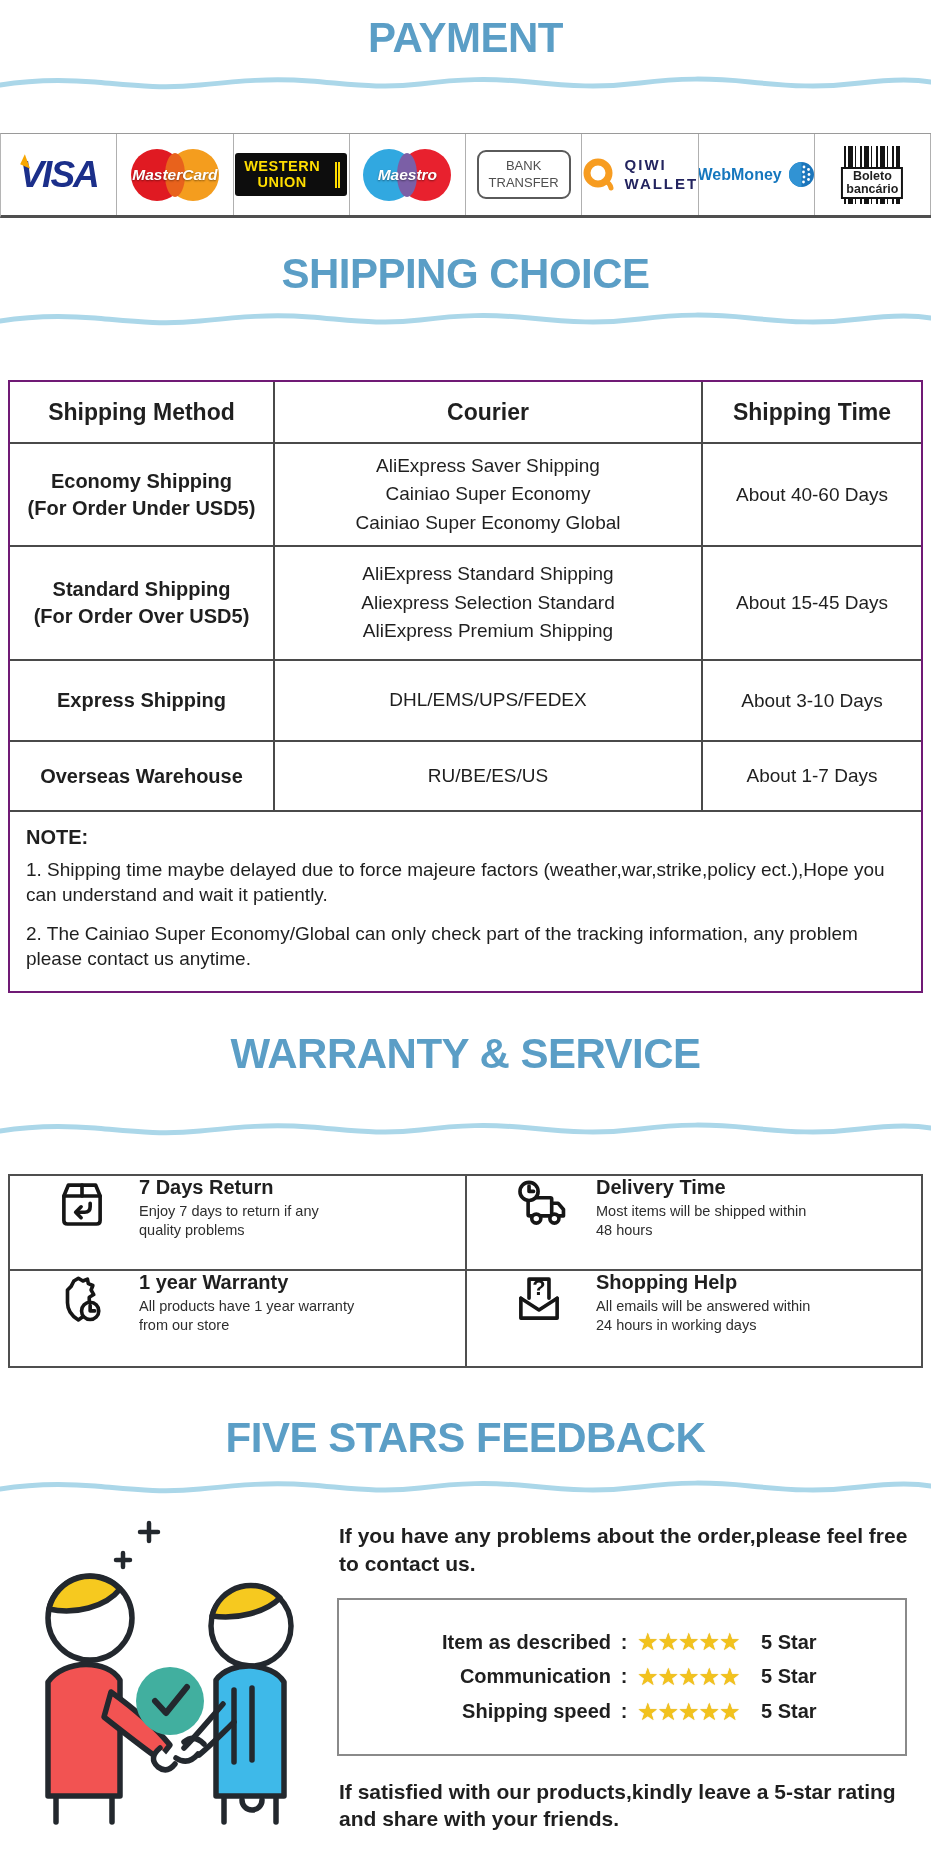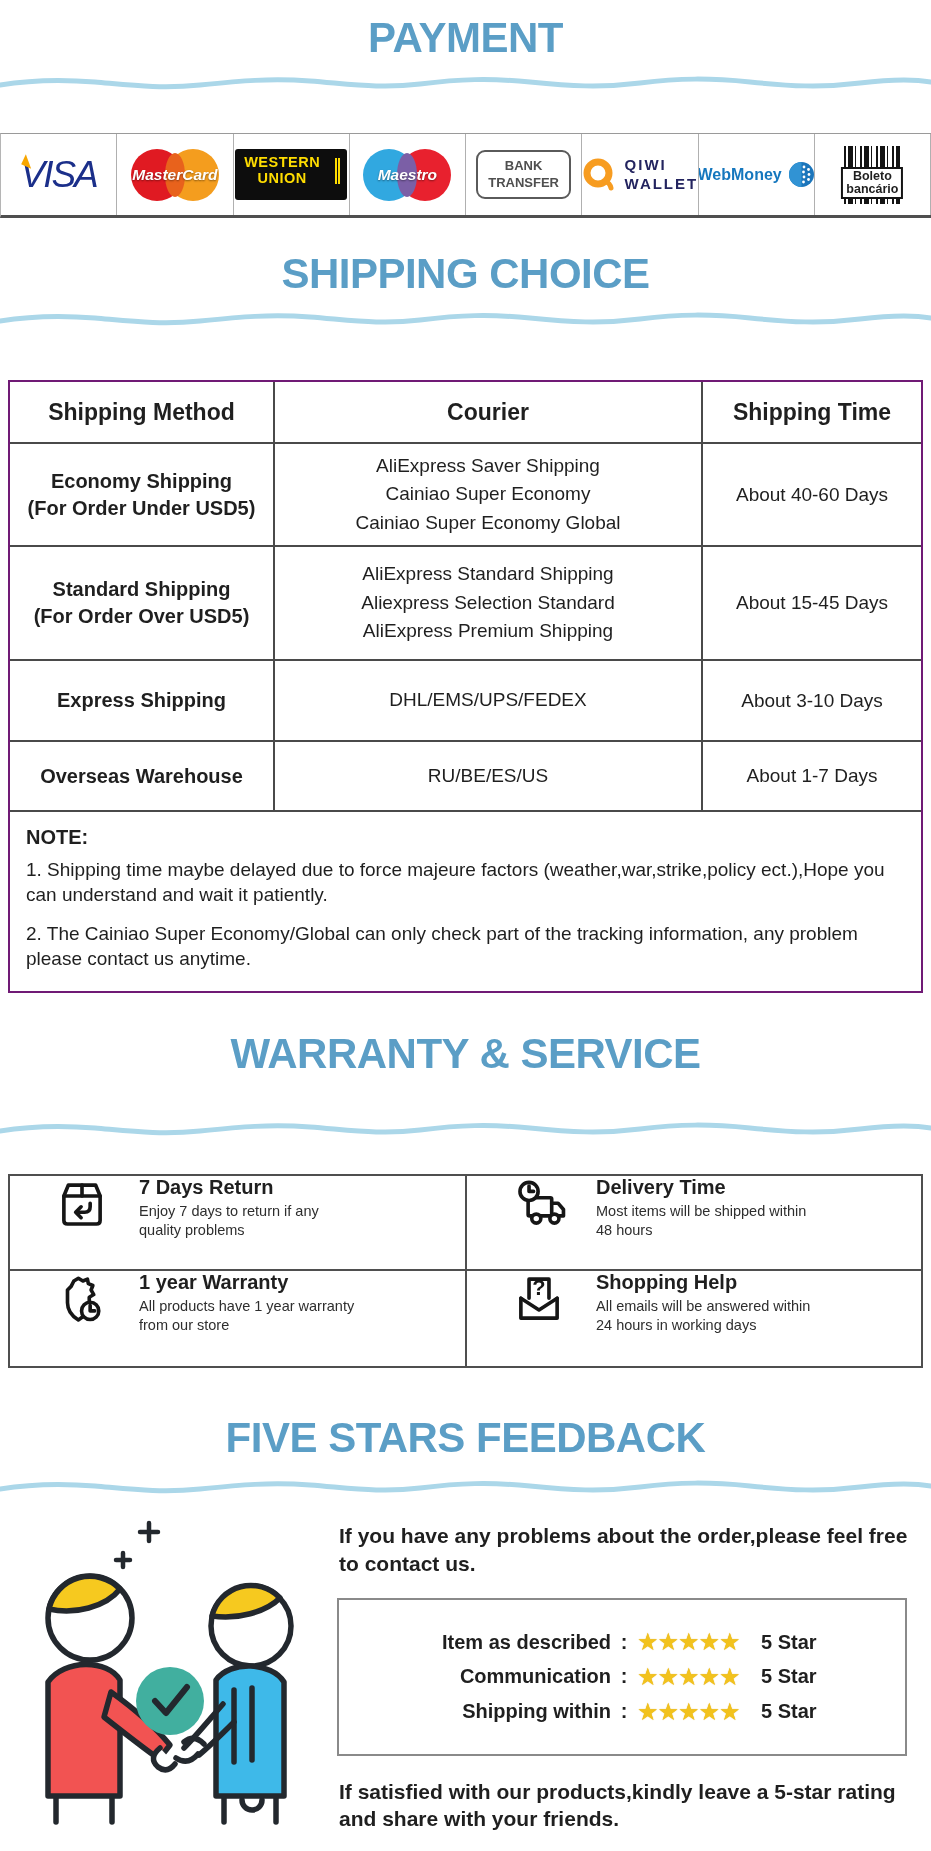--- a/index.html
+++ b/index.html
@@ -13,42 +13,42 @@
   .wave { position:absolute; left:0; width:931px; height:22px; }
 
   
   .pay-strip { position:absolute; top:133px; left:0; width:931px; height:85px;
                display:flex; border-top:1.5px solid #9a9a9a; border-bottom:3px solid #4f4f4f;
                border-left:1px solid #b5b5b5; background:#fff; }
   .pay-cell { flex:1; display:flex; align-items:center; justify-content:center;
               border-right:1.5px solid #b0b0b0; overflow:hidden; }
   
   .visa-wrap { position:relative; }
-  .visa-text { font-size:37px; font-weight:400; font-style:italic; color:#1b2f8a; letter-spacing:-2px; }
+  .visa-text { font-size:37px; font-weight:700; font-style:italic; color:#1b2f8a; letter-spacing:-2px; }
   .visa-flame { position:absolute; left:3px; top:2px; width:0; height:0;
                 border-left:11px solid transparent; border-bottom:11px solid #f7a600; transform:rotate(115deg); }
   
   .cc { position:relative; width:88px; height:54px; }
   .cc-circle { position:absolute; top:1px; width:52px; height:52px; border-radius:50%; }
   .mc-red { left:0; background:#e01a22; } .mc-orange { right:0; background:#f49d1e; }
   .mc-ov { position:absolute; left:34px; top:5px; width:20px; height:44px; border-radius:50%; background:#e8621c; }
   .ma-blue { left:0; background:#31a8e0; } .ma-red { right:0; background:#e8212e; }
   .ma-ov { position:absolute; left:34px; top:5px; width:20px; height:44px; border-radius:50%; background:#7b5fa6; }
   .cc-label { position:absolute; inset:0; display:flex; align-items:center; justify-content:center;
               color:#fff; font-weight:bold; font-style:italic; font-size:15.5px;
               text-shadow:0 1px 2px rgba(0,0,0,.45); }
   
-  .wu-box { background:#0d0d0d; border-radius:3px; padding:6px 7px 14px 9px;
+  .wu-box { background:#0d0d0d; border-radius:3px; padding:6px 7px 5px 9px;
             display:flex; align-items:center; gap:15px; }
   .wu-lines { color:#ffdd00; font-weight:800; font-size:14.5px; line-height:1.1;
               letter-spacing:.5px; text-align:center; }
   .wu-bars { width:5px; height:26px; border-left:2px solid #ffdd00; border-right:2px solid #ffdd00; }
   
   .bank-box { border:2.5px solid #5a5a5a; border-radius:9px; padding:6px 10px;
-              color:#4f4f4f; font-weight:bold; font-size:13px; line-height:1.3; text-align:center; }
+              color:#4f4f4f; font-weight:normal; font-size:13px; line-height:1.3; text-align:center; }
   
   .qiwi-wrap { display:flex; align-items:flex-end; gap:7px; }
   .qiwi-text { color:#23245f; font-weight:800; font-size:15px; letter-spacing:2px; line-height:1.25; }
   
   .wm-wrap { display:flex; align-items:center; gap:6px; }
   .wm-text { color:#1577be; font-weight:bold; font-size:16px; }
   
   .boleto { position:relative; width:56px; height:58px; }
   .barcode { position:absolute; inset:0;
              background:repeating-linear-gradient(90deg,#141414 0 2px,#fff 2px 4px,#141414 4px 9px,#fff 9px 11px,#141414 11px 12px,#fff 12px 16px); }
@@ -353,21 +353,21 @@
       <span class="fb-stars">★★★★★</span>
       <span class="fb-value">5 Star</span>
     </div>
     <div class="fb-row">
       <span class="fb-label">Communication</span>
       <span class="fb-colon">:</span>
       <span class="fb-stars">★★★★★</span>
       <span class="fb-value">5 Star</span>
     </div>
     <div class="fb-row">
-      <span class="fb-label">Shipping within</span>
+      <span class="fb-label">Shipping speed</span>
       <span class="fb-colon">:</span>
       <span class="fb-stars">★★★★★</span>
       <span class="fb-value">5 Star</span>
     </div>
   </div>
 
   <div class="fb-outro">If satisfied with our products,kindly leave a 5-star rating and share with your friends.</div>
 
 </div>
 

